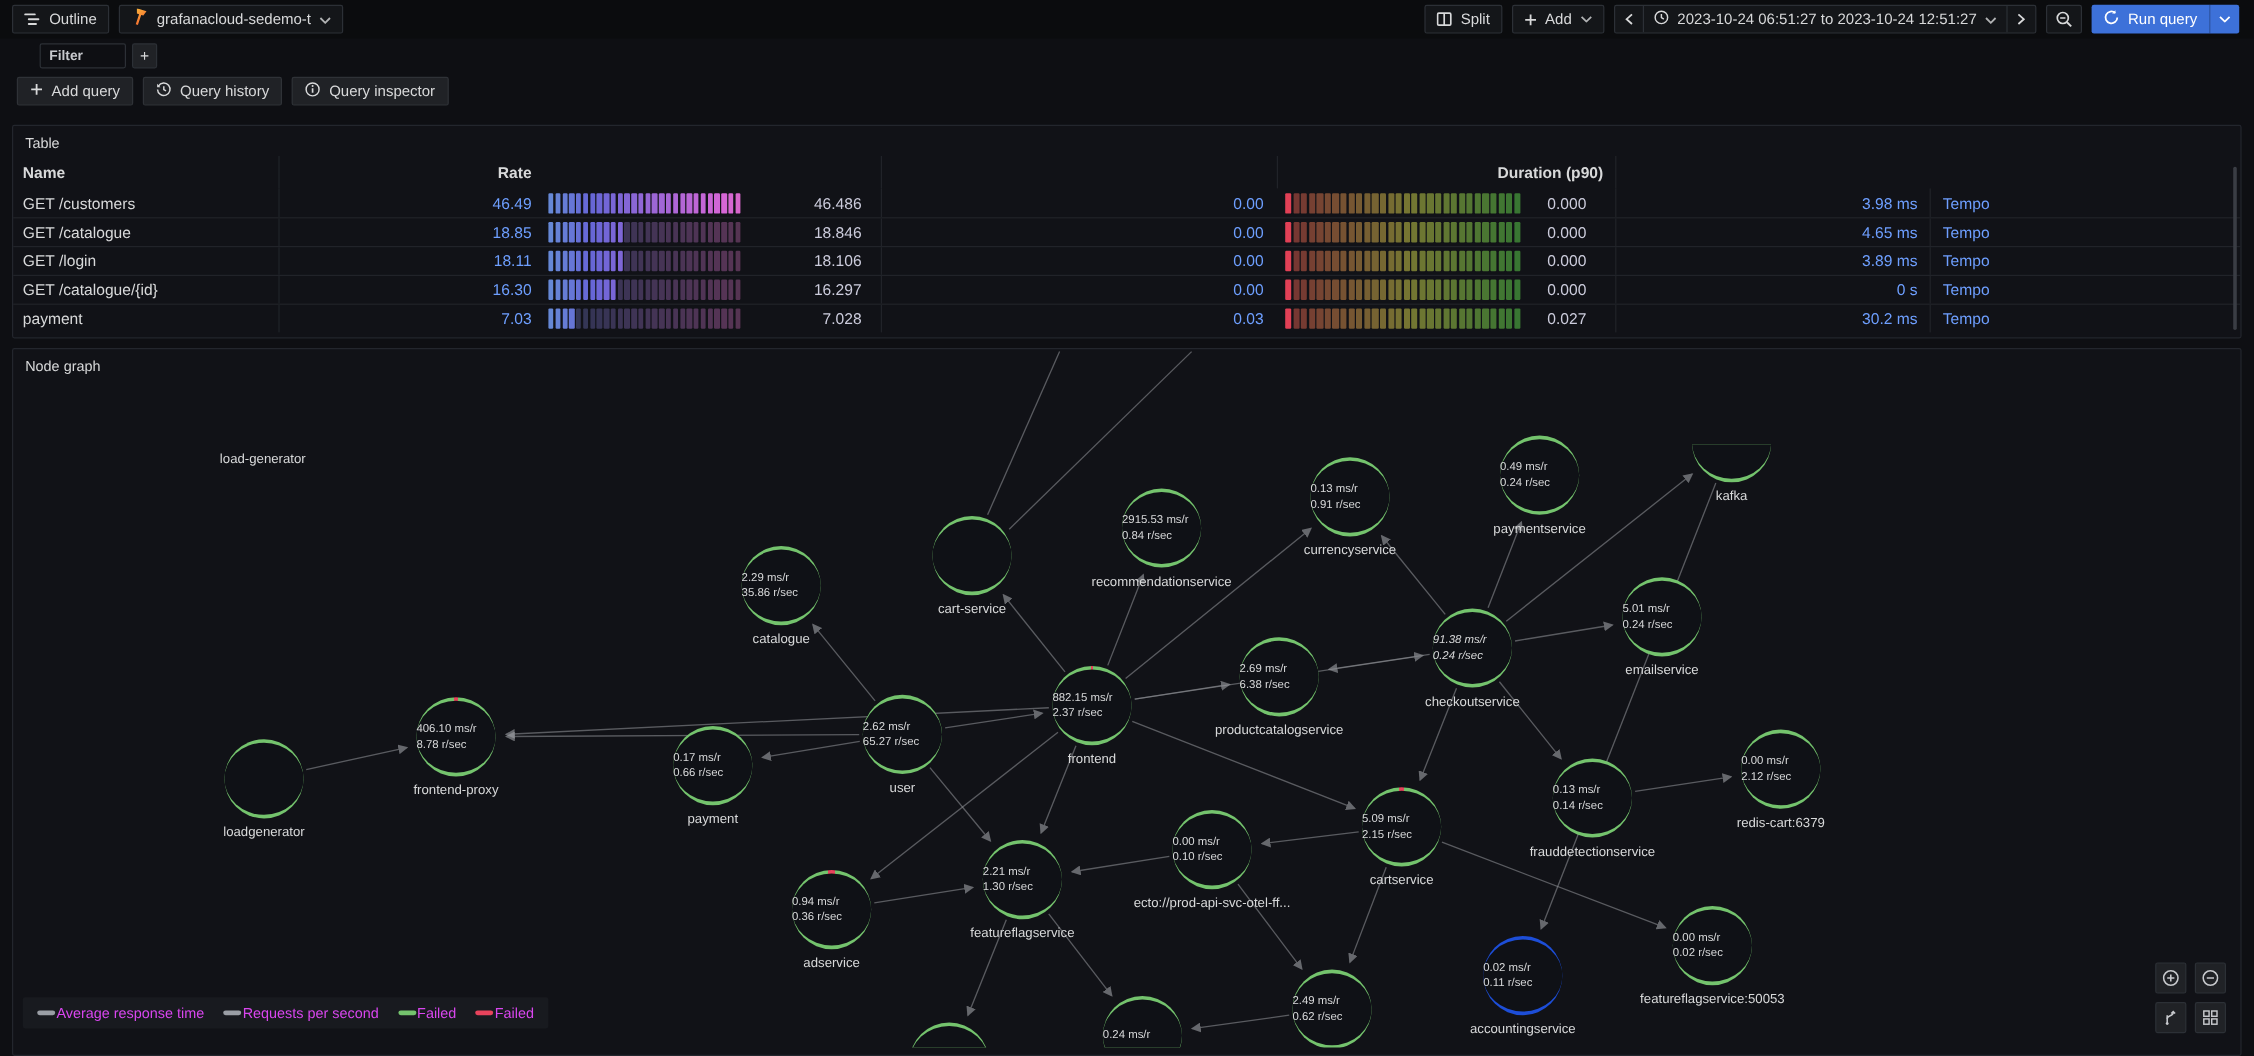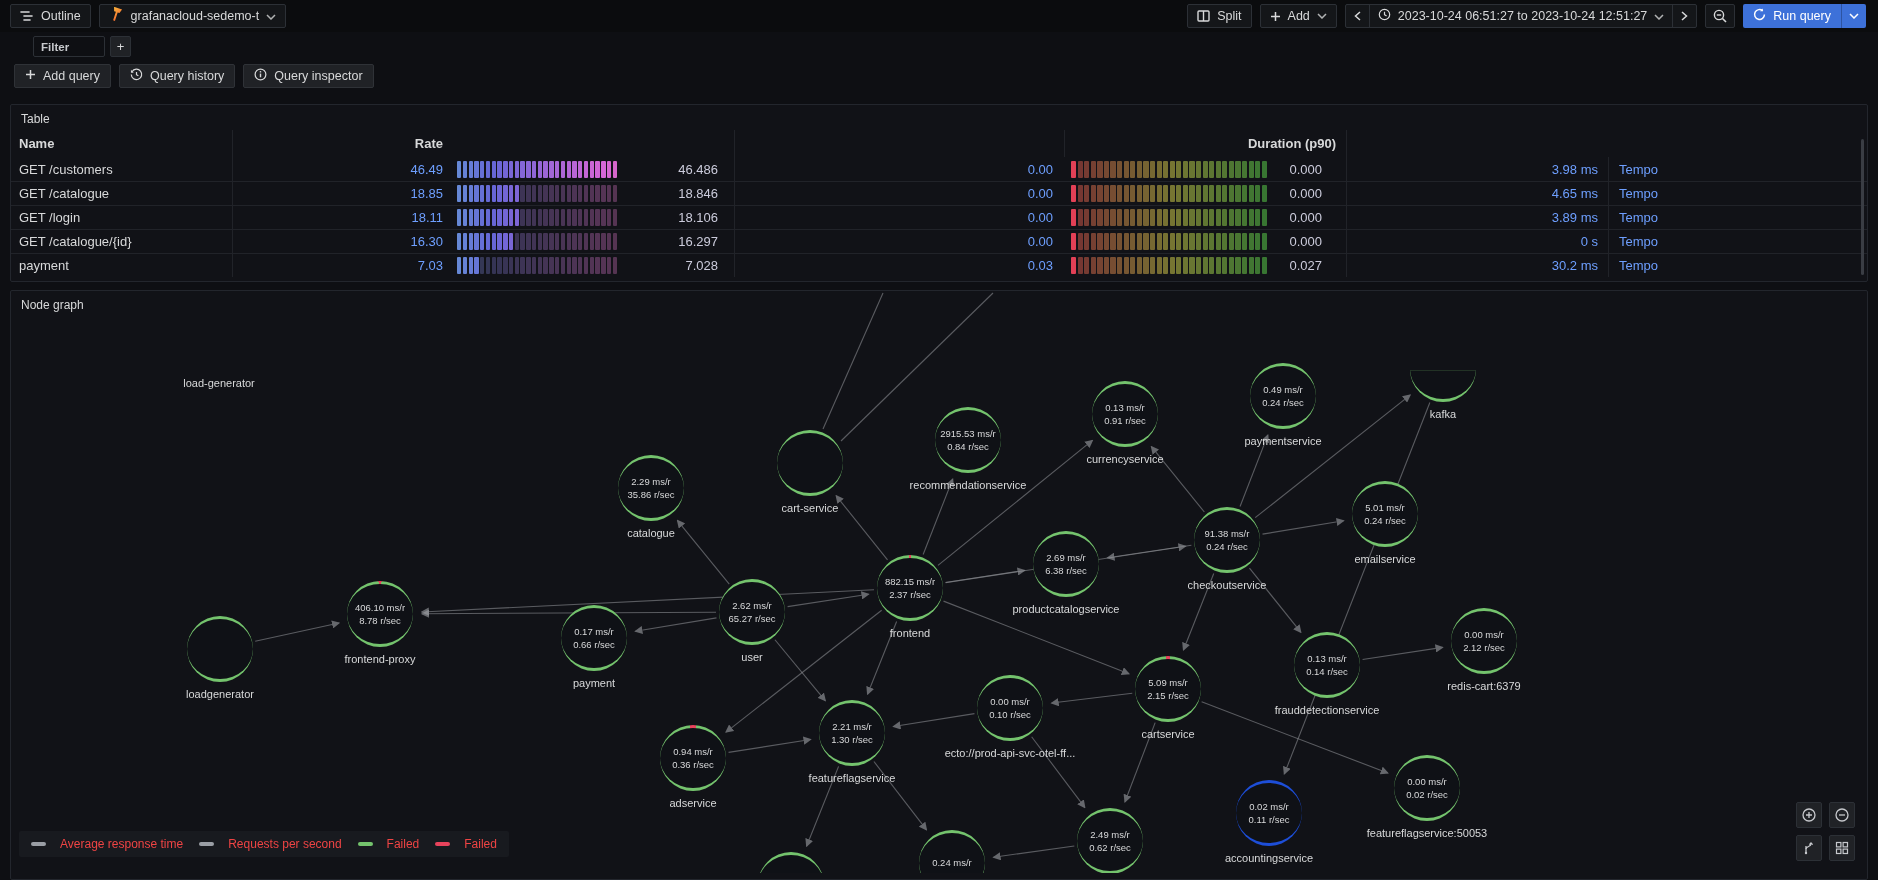--- a/index.html
+++ b/index.html
@@ -61,28 +61,28 @@
   .gval.err { padding-right:24px; }
   .tbl-scrollbar { position:absolute; right:3px; top:34px; width:3px; height:136px; background:#3a3d44; border-radius:2px; }
 
   
   .graph-panel { left:10px; top:290px; width:1858px; height:590px; border-bottom:1px solid #23262d; }
   .graph-area { position:absolute; left:0; top:0; width:100%; height:582px; overflow:hidden; }
   .graph-area svg.edges { position:absolute; left:0; top:0; }
   .gnode { position:absolute; width:66px; height:66px; }
   .gring { width:66px; height:66px; border-radius:50%; display:flex; align-items:center; justify-content:center; }
   .gbody { width:72px; height:60px; border-radius:50%; background:#0f1116; display:flex; flex-direction:column;
-           align-items:center; justify-content:center; gap:1px; cursor:pointer; }
+           align-items:flex-start; justify-content:center; gap:1px; cursor:pointer; }
   .gbody span { font-size:9.5px; line-height:12px; color:#d8d9da; white-space:nowrap; }
   .glabel { position:absolute; top:72px; left:-67px; width:200px; text-align:center; font-size:11px; color:#d8d9da; white-space:nowrap; }
   .gtextonly { position:absolute; transform:translate(-50%,-50%); font-size:11px; color:#d8d9da; white-space:nowrap; }
 
   .legend { position:absolute; left:8px; bottom:22px; height:26px; background:#181a1f; border-radius:2px;
             display:flex; align-items:center; gap:16px; padding:0 12px; }
-  .leg-item { display:flex; align-items:center; gap:14px; font-size:12px; color:#ef4444;justify-content:space-between; }
+  .leg-item { display:flex; align-items:center; gap:1px; font-size:12px; color:#d946ef;justify-content:space-between; }
   .leg-dash { width:15px; height:4px; border-radius:2px; }
 
   .corner-ctrls { position:absolute; right:12px; bottom:18px; display:grid; grid-template-columns:26px 26px; gap:7px; }
   .cbtn { width:26px; height:26px; background:#202226; border:1px solid #2c3036; border-radius:2px;
           display:flex; align-items:center; justify-content:center; color:#c7c9cd; cursor:pointer; }
 </style>
 </head>
 <body>
 
 <div class="page">
@@ -724,21 +724,21 @@
           <div class="gnode" style="left: 1341px; top: 190px;">
             <div class="gring" style="background: rgb(116, 195, 109);">
               <div class="gbody">
                 <span>5.01 ms/r</span>
                 <span>0.24 r/sec</span>
               </div>
             </div>
             <div class="glabel">emailservice</div>
           </div>
           <div class="gnode" style="left: 1183px; top: 216px;">
-            <div class="gring" style="background: rgb(116, 195, 109);">
+            <div class="gring" style="background: rgb(116, 195, 109); font-style: italic;">
               <div class="gbody">
                 <span>91.38 ms/r</span>
                 <span>0.24 r/sec</span>
               </div>
             </div>
             <div class="glabel">checkoutservice</div>
           </div>
           <div class="gnode" style="left: 1022px; top: 240px;">
             <div class="gring" style="background: rgb(116, 195, 109);">
               <div class="gbody">

